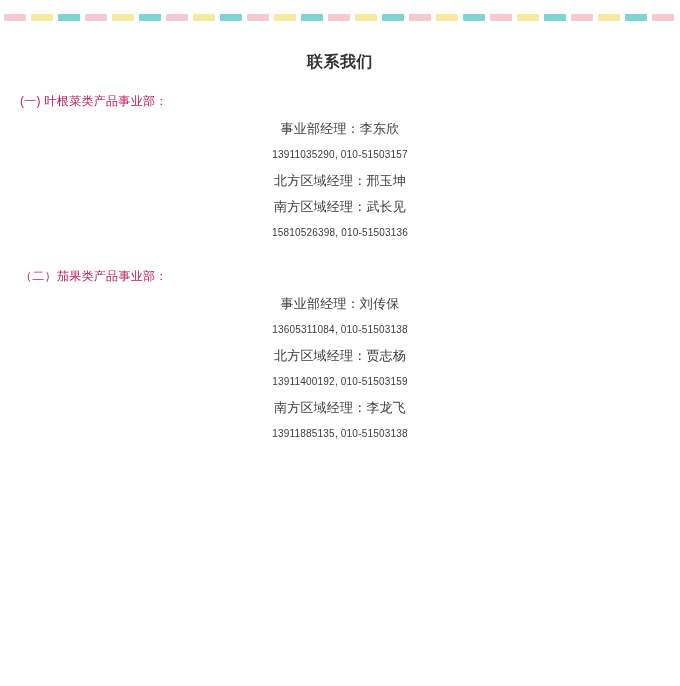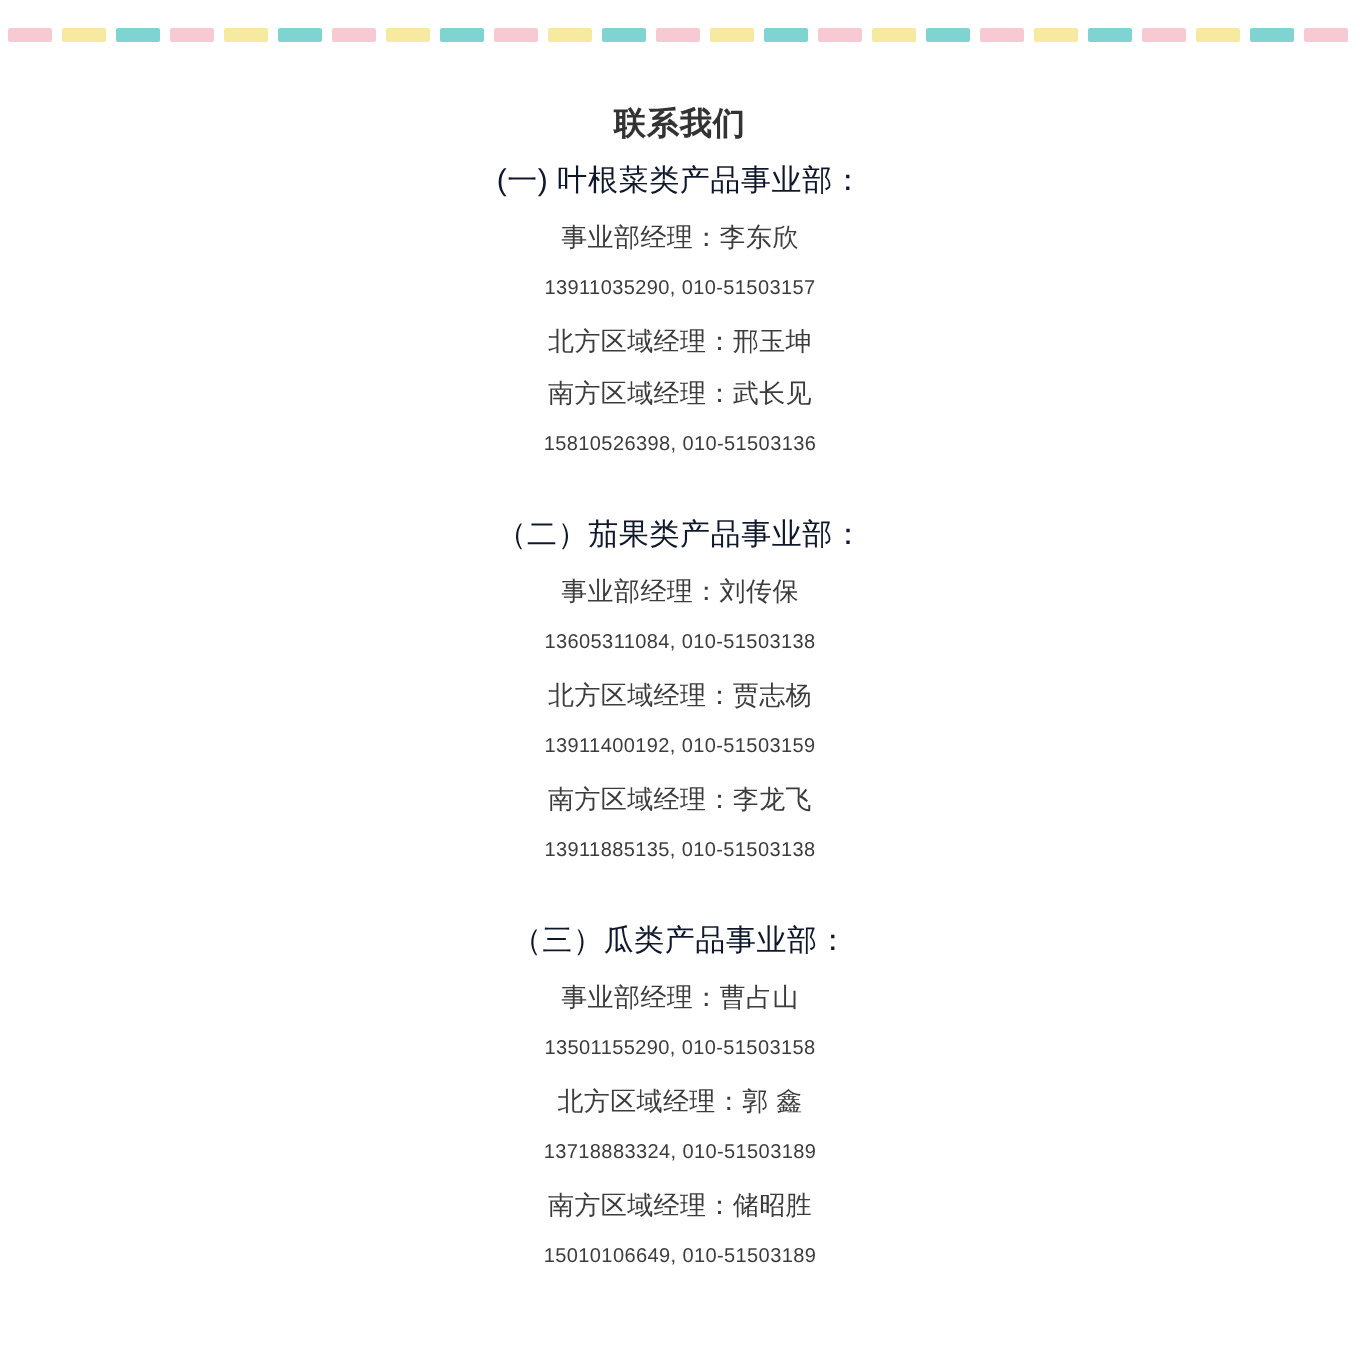--- a/index.html
+++ b/index.html
@@ -40,30 +40,30 @@
   .content {
     padding: 0 20px;
     box-sizing: border-box;
   }
   .doc-title {
     text-align: center;
     font-size: 16px;
     font-weight: bold;
     color: #333333;
     margin-top: 26px;
-    margin-bottom: 8px;
+    margin-bottom: 20px;
     letter-spacing: 0.5px;
   }
   .section {
     margin-bottom: 22px;
   }
   .section-heading {
-    text-align: center;
-    font-size: 15px;
-    color: #0f172a;
+    text-align: left;
+    font-size: 12px;
+    color: #be185d;
     margin-bottom: 6px;
     letter-spacing: 0.3px;
   }
   .person {
     text-align: center;
     font-size: 13px;
     color: #3c3c3c;
     line-height: 26px;
     letter-spacing: 0.2px;
   }
@@ -123,23 +123,14 @@
     <div class="section">
       <div class="section-heading">（二）茄果类产品事业部：</div>
       <div class="person">事业部经理：刘传保</div>
       <div class="phones">13605311084, 010-51503138</div>
       <div class="person">北方区域经理：贾志杨</div>
       <div class="phones">13911400192, 010-51503159</div>
       <div class="person">南方区域经理：李龙飞</div>
       <div class="phones">13911885135, 010-51503138</div>
     </div>
 
-    <div class="section">
-      <div class="section-heading">（三）瓜类产品事业部：</div>
-      <div class="person">事业部经理：曹占山</div>
-      <div class="phones">13501155290, 010-51503158</div>
-      <div class="person">北方区域经理：郭 鑫</div>
-      <div class="phones">13718883324, 010-51503189</div>
-      <div class="person">南方区域经理：储昭胜</div>
-      <div class="phones">15010106649, 010-51503189</div>
-    </div>
   </div>
 </div>
 
 </body></html>

